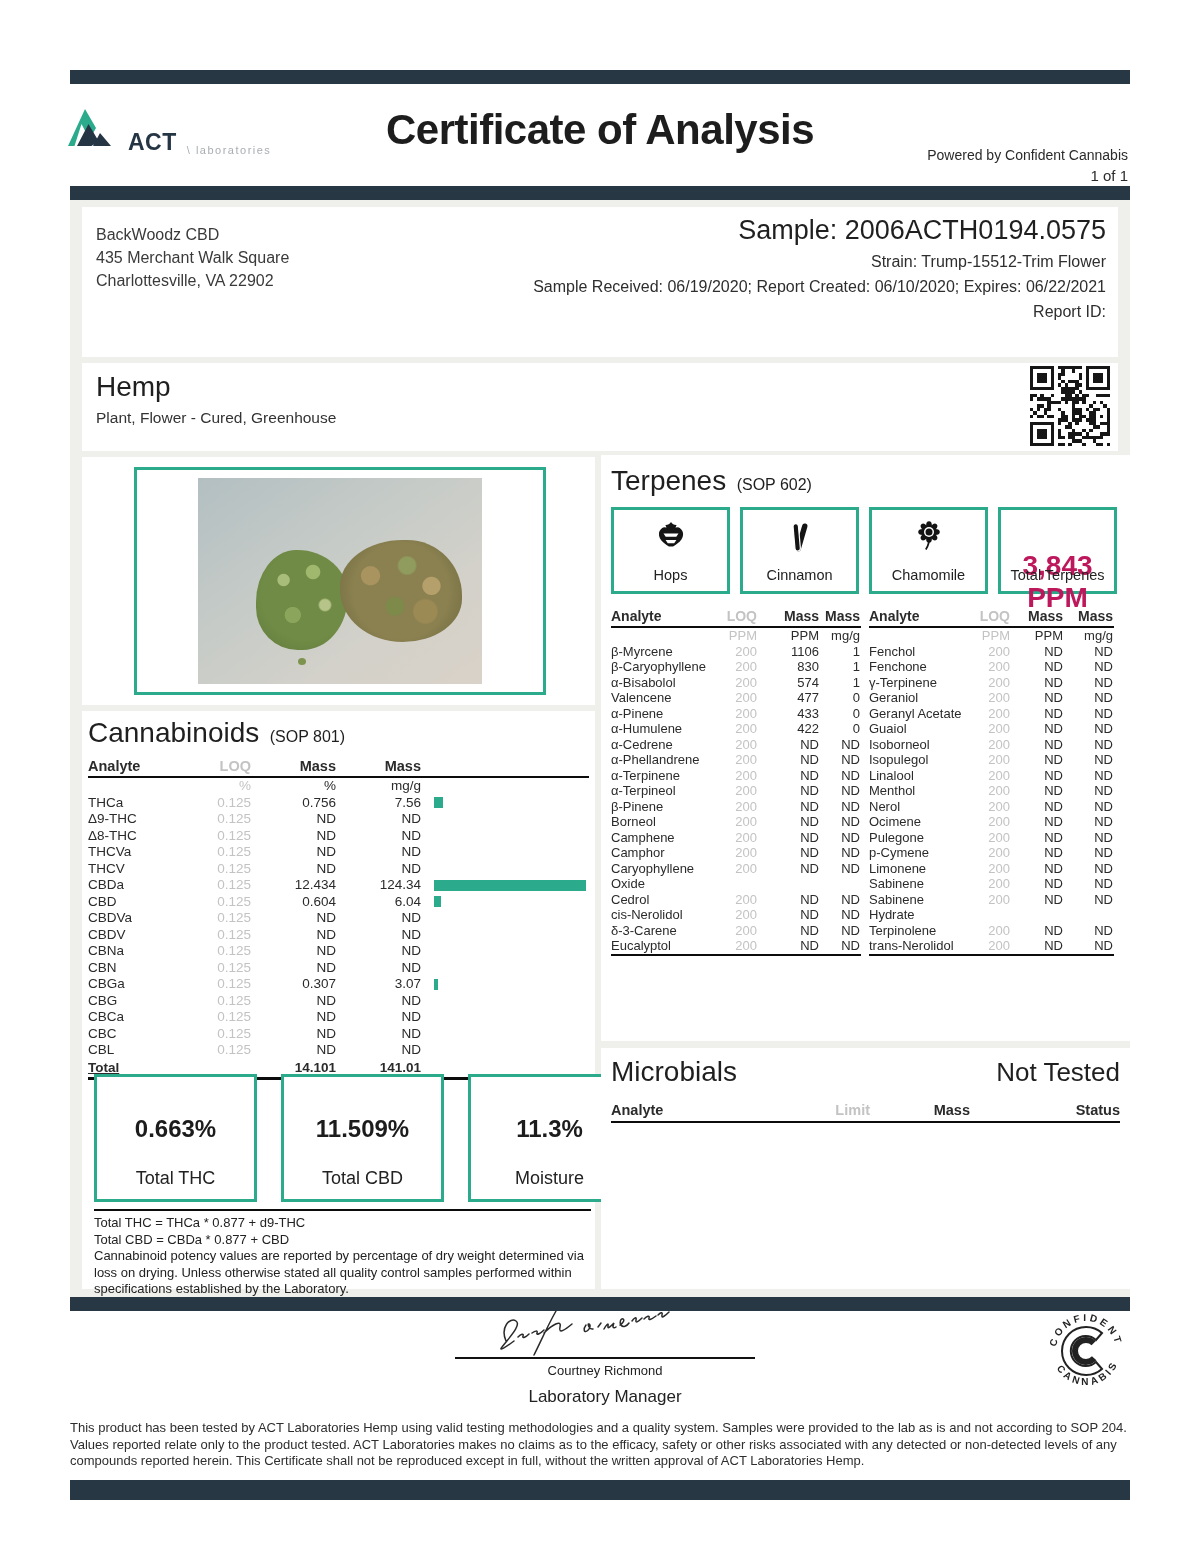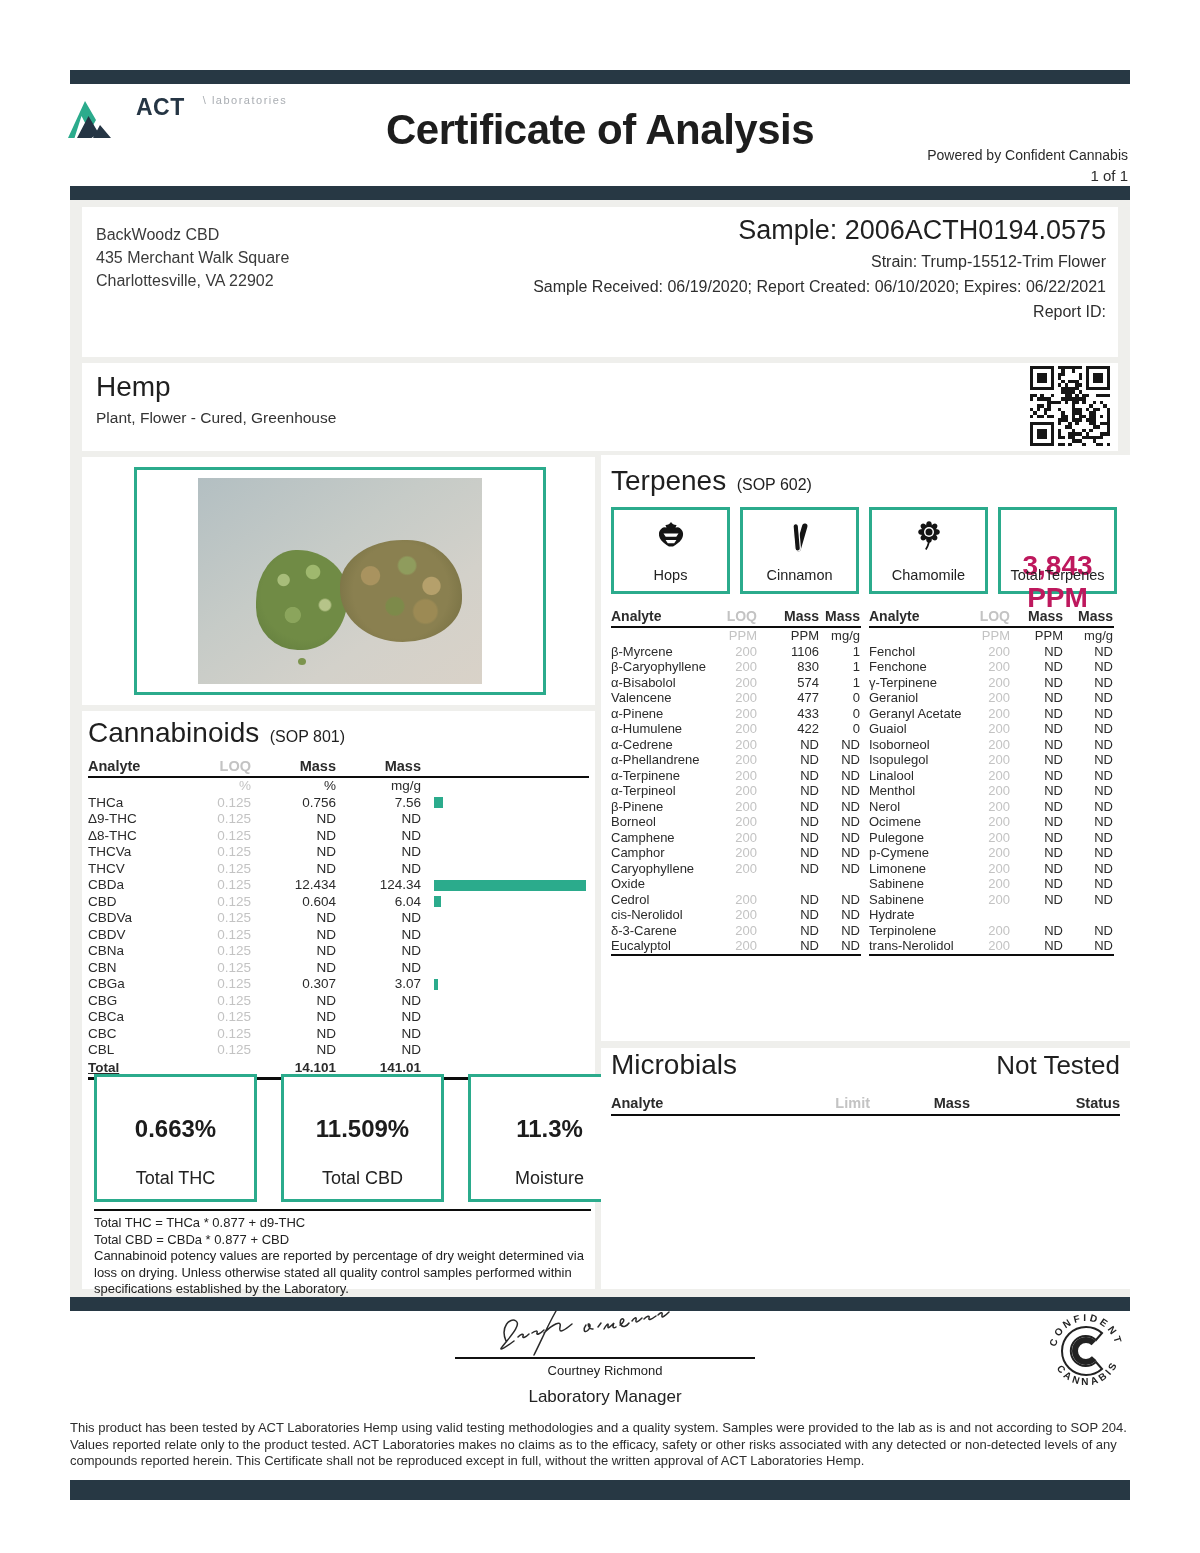--- a/index.html
+++ b/index.html
@@ -3,21 +3,21 @@
 <meta charset="utf-8">
 <style>
   * { margin:0; padding:0; box-sizing:border-box; }
   body { background:#fff; font-family:"Liberation Sans", sans-serif; color:#2b2b2b; }
   .page { position:relative; width:1200px; height:1553px; background:#ffffff; overflow:hidden; margin:0 auto; }
   .navbar { position:absolute; left:70px; width:1060px; height:14px; background:#273844; }
   .content-bg { position:absolute; left:70px; top:200px; width:1060px; height:1097px; background:#efefec; }
   .card { position:absolute; background:#fff; }
 
   
-  .logo-wrap { position:absolute; left:64px; top:94px; display:flex; align-items:flex-start; gap:16px; }
+  .logo-wrap { position:absolute; left:64px; top:102px; display:flex; align-items:flex-end; gap:8px; }
   .brand-text { font-size:23px; font-weight:bold; color:#253544; letter-spacing:0.5px; }
   .brand-sub { font-size:11px; color:#a9adb2; letter-spacing:1.5px; margin-left:2px; }
   .doc-title { position:absolute; left:0; top:106px; width:100%; text-align:center; font-size:42px; color:#1d1d1d; font-weight:bold; letter-spacing:-0.5px; }
   .powered { position:absolute; right:72px; top:147px; text-align:right; font-size:14px; color:#2b2b2b; }
   .pagenum { position:absolute; right:72px; top:167px; text-align:right; font-size:15px; color:#2b2b2b; }
 
   
   .info-card { left:82px; top:207px; width:1036px; height:150px; }
   .client { position:absolute; left:14px; top:16px; font-size:16px; line-height:23px; color:#3a3a3a; }
   .sample-block { position:absolute; right:12px; top:8px; text-align:right; }
@@ -92,21 +92,21 @@
   .t-m2 { width:41px; text-align:right; }
   .t-sub-right .t-an { width:97px; }
   .t-sub-right .t-loq { width:44px; }
   .t-m1r { width:53px; text-align:right; }
   .t-m2r { width:50px; text-align:right; }
   .t-body { border-bottom:2.5px solid #0c0c0c; }
   .terp-note { margin-top:30px; border-top:2px solid #111; padding-top:5px; font-size:13px; line-height:16.5px; color:#222; width:505px; }
 
   
   .micro-card { left:601px; top:1048px; width:529px; height:241px; }
-  .micro-inner { position:absolute; left:10px; top:1px; width:509px; }
+  .micro-inner { position:absolute; left:10px; top:8px; width:509px; }
   .micro-titlebar { display:flex; justify-content:space-between; align-items:baseline; }
   .micro-status { font-size:26px; color:#1f1f1f; }
   .mhead { display:flex; margin-top:14px; font-weight:bold; font-size:14.5px; border-bottom:2.5px solid #0c0c0c; padding-bottom:3px; }
   .m-an { width:122px; }
   .m-limit { width:137px; text-align:right; color:#c3c3c3; }
   .m-mass { width:100px; text-align:right; }
   .m-status { flex:1; text-align:right; }
 
   
   .lab-address { position:absolute; left:70px; top:1312px; font-size:15.5px; line-height:22px; color:#333; }

